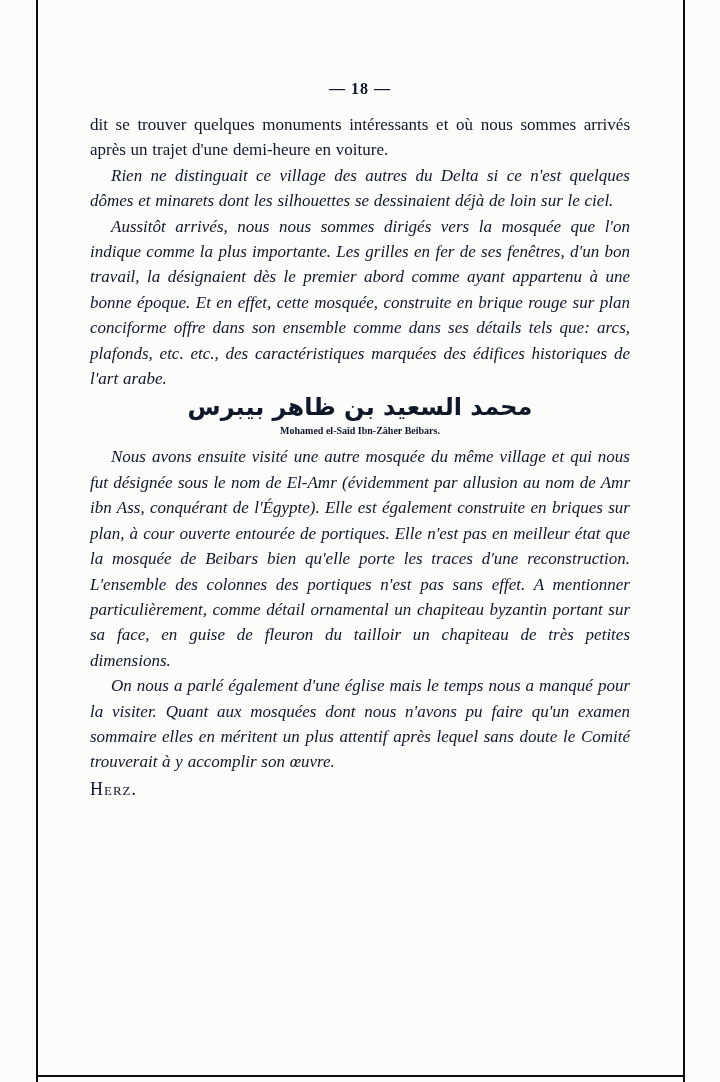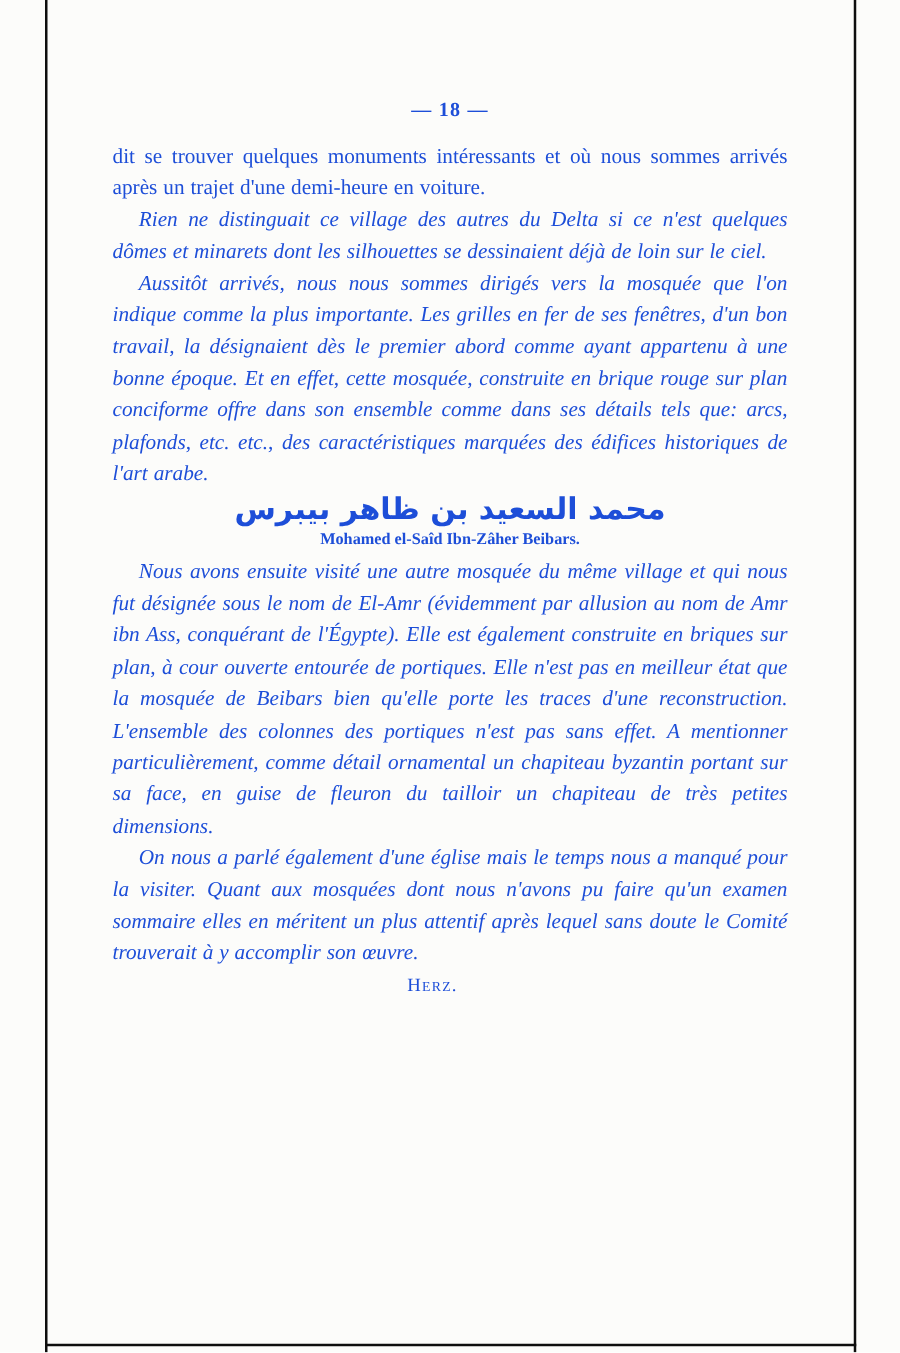--- a/index.html
+++ b/index.html
@@ -7,21 +7,21 @@
     padding: 0;
     background: #ffffff;
   }
   .page {
     position: relative;
     width: 720px;
     height: 1082px;
     background: #fcfcfa;
     overflow: hidden;
     font-family: "Liberation Serif", "DejaVu Serif", serif;
-    color: #1d4ed8;
+    color: #0f172a;
   }
   
   .edge { position: absolute; background: #0d0d0d; }
   .edge-left  { left: 36px;  top: 0; bottom: 0; width: 2px; }
   .edge-right { right: 35px; top: 0; bottom: 0; width: 2px; }
   .edge-bottom{ left: 36px; right: 35px; bottom: 5px; height: 2px; }
 
   .text-area {
     position: absolute;
     left: 90px;
@@ -49,35 +49,35 @@
     text-align: center;
     direction: rtl;
     font-family: "DejaVu Sans", sans-serif;
     font-size: 24px;
     font-weight: bold;
     line-height: 26px;
   }
   .caption-line {
     margin: 0 0 2px 0;
     text-align: center;
-    font-size: 13px;
+    font-size: 10px;
     font-weight: bold;
     line-height: 22px;
   }
   .dateline {
     margin: 8px 0 0 0;
     font-size: 17px;
     line-height: 25.4px;
     text-indent: 42px;
     word-spacing: 1px;
   }
   .signature {
     margin: 3px 28px 0 0;
-    text-align: center;
-    font-size: 15px;
+    text-align: left;
+    font-size: 18px;
     font-variant: small-caps;
     letter-spacing: 1px;
     line-height: 22px;
   }
 </style>
 </head>
 <body>
 
 <main class="page">
 

